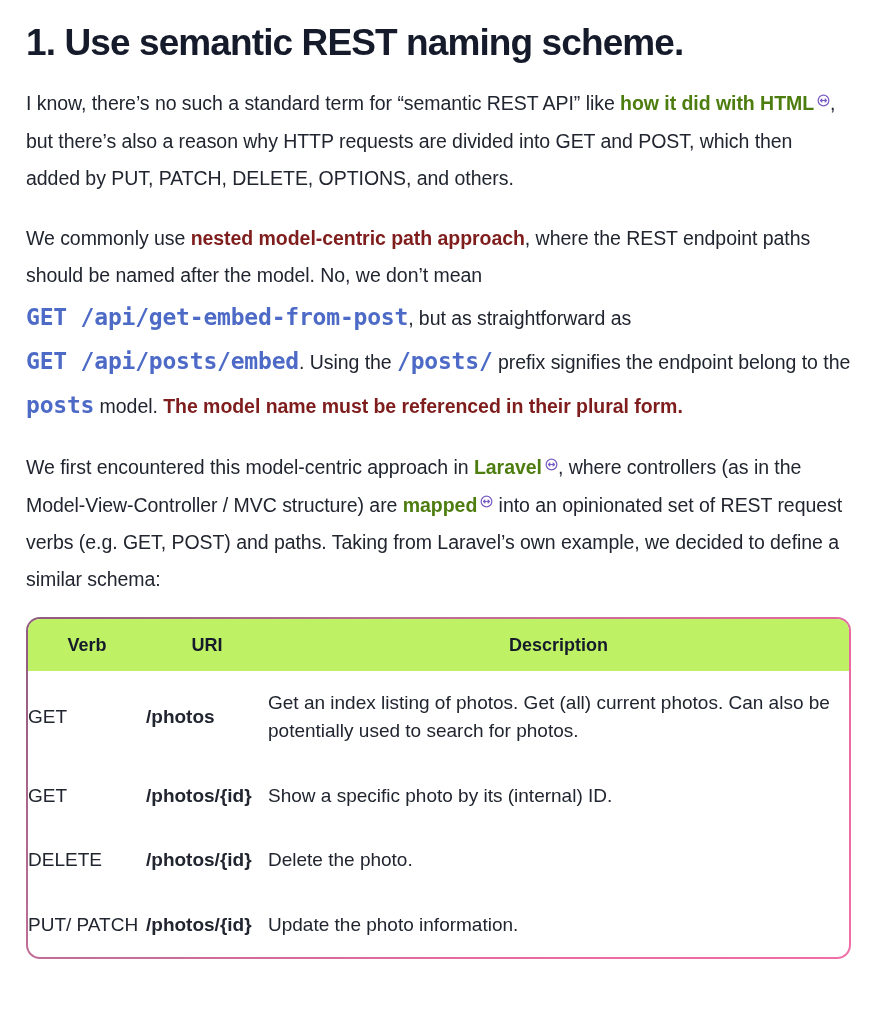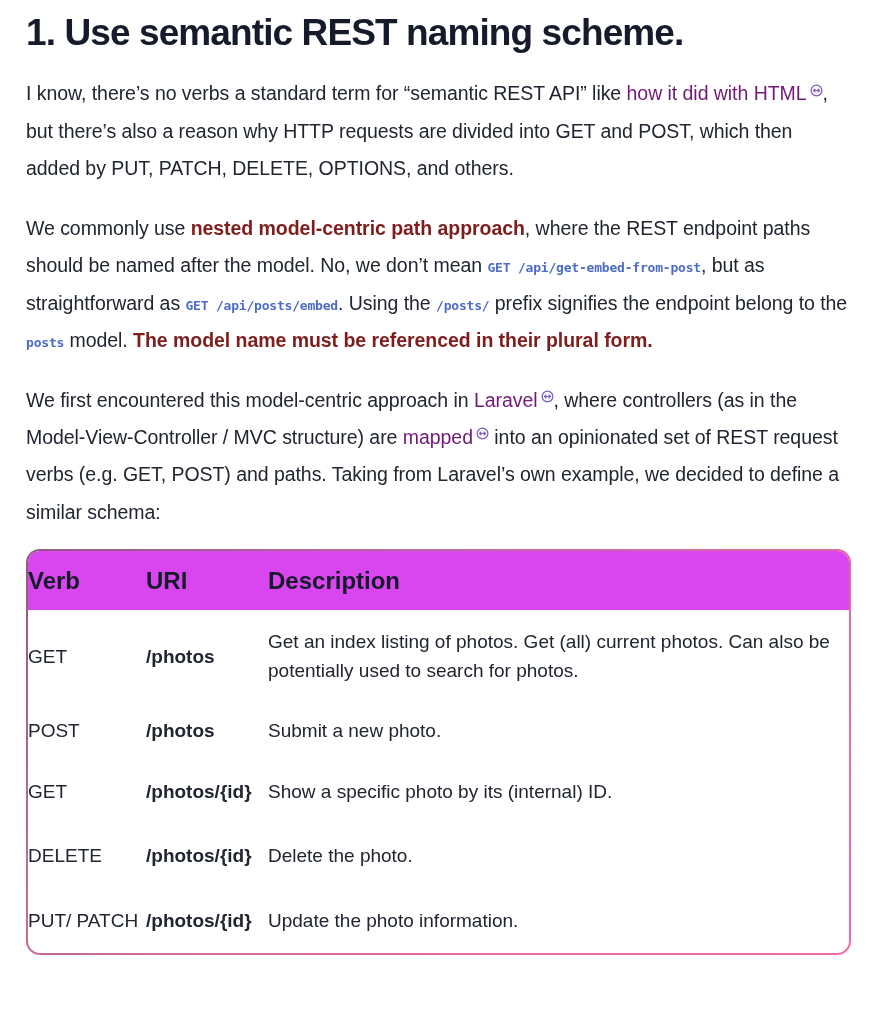--- a/index.html
+++ b/index.html
@@ -13,21 +13,21 @@
     height: 1024px;
     overflow: hidden;
     font-family: "Liberation Sans", sans-serif;
     color: #1e2430;
     -webkit-font-smoothing: antialiased;
   }
 
   .page {
     box-sizing: border-box;
     width: 877px;
-    padding: 12px 26px 0 26px;
+    padding: 22px 26px 0 26px;
   }
 
   
   .article-title {
     font-size: 37px;
     line-height: 1.12;
     font-weight: 700;
     letter-spacing: -0.9px;
     color: #161b2b;
     margin: 0 0 22px 0;
@@ -38,22 +38,22 @@
     font-size: 19.5px;
     line-height: 1.92;
     color: #20252f;
     margin: 0 0 22px 0;
     letter-spacing: -0.05px;
   }
   .para:last-of-type { margin-bottom: 18px; }
 
   
   .ext-link {
-    color: #701a75;
-    font-weight: 400;
+    color: #4d7c0f;
+    font-weight: 700;
     text-decoration: none;
     white-space: nowrap;
   }
   .ext-link .link-glyph {
     display: inline-block;
     vertical-align: 0.18em;
     margin-left: 3px;
     width: 13px;
     height: 13px;
   }
@@ -63,21 +63,21 @@
   .rose-strong {
     color: #7f1d1d;
     font-weight: 700;
   }
 
   
   code.api {
     font-family: "DejaVu Sans Mono", "Liberation Mono", monospace;
     color: #4d6bc6;
     font-weight: 700;
-    font-size: 13px;
+    font-size: 23px;
     letter-spacing: -0.2px;
     white-space: nowrap;
   }
   
   .rest-table-outer {
     border-radius: 14px;
     padding: 2px;
     background: linear-gradient(140deg, #8f5a7e 0%, #bb6d96 30%, #e8699f 70%, #f06ea8 100%);
   }
   .rest-table-inner {
@@ -85,26 +85,26 @@
     overflow: hidden;
     background: #ffffff;
   }
 
   table.rest-table {
     width: 100%;
     border-collapse: collapse;
     table-layout: fixed;
   }
   table.rest-table thead th {
-    background: #d946ef;
+    background: #bef264;
     color: #161b2b;
-    font-size: 24px;
+    font-size: 18px;
     font-weight: 700;
     padding: 16px 0 15px 0;
-    text-align: left;
+    text-align: center;
   }
   th.col-verb  { width: 118px; }
   th.col-uri   { width: 122px; }
   th.col-desc  { width: auto; }
 
   table.rest-table tbody td {
     font-size: 19px;
     line-height: 1.5;
     color: #20252f;
     vertical-align: middle;
@@ -129,21 +129,21 @@
   tbody tr.r-tall td { padding: 18px 0; }
 </style>
 </head>
 <body>
 
 <div class="page">
 
   <h1 class="article-title">1. Use semantic REST naming scheme.</h1>
 
   <p class="para">
-    <span>I know, there’s no verbs a standard term for “semantic REST API” like </span><a class="ext-link" href="#"><span>how it did with HTML</span><span class="link-glyph"><svg viewBox="0 0 16 16" width="13" height="13" aria-hidden="true">
+    <span>I know, there’s no such a standard term for “semantic REST API” like </span><a class="ext-link" href="#"><span>how it did with HTML</span><span class="link-glyph"><svg viewBox="0 0 16 16" width="13" height="13" aria-hidden="true">
            <circle cx="8" cy="8" r="6.6" fill="none" stroke="#7a5dc2" stroke-width="1.5"></circle>
            <path d="M4.2 8h7.6M6.2 6.2L4.3 8l1.9 1.8M9.8 6.2L11.7 8l-1.9 1.8" fill="none" stroke="#7a5dc2" stroke-width="1.4" stroke-linecap="round" stroke-linejoin="round"></path>
          </svg></span></a><span>, but there’s also a reason why HTTP requests are divided into GET and POST, which then added by PUT, PATCH, DELETE, OPTIONS, and others.</span>
   </p>
 
   <p class="para">
     <span>We commonly use </span><span class="rose-strong">nested model-centric path approach</span><span>, where the REST endpoint paths should be named after the model. No, we don’t mean </span><code class="api">GET /api/get-embed-from-post</code><span>, but as straightforward as </span><code class="api">GET /api/posts/embed</code><span>. Using the </span><code class="api">/posts/</code><span> prefix signifies the endpoint belong to the </span><code class="api">posts</code><span> model. </span><span class="rose-strong">The model name must be referenced in their plural form.</span>
   </p>
 
   <p class="para">
@@ -165,25 +165,20 @@
             <th class="col-uri">URI</th>
             <th class="col-desc">Description</th>
           </tr>
         </thead>
         <tbody>
           <tr class="r-tall">
             <td class="cell-verb">GET</td>
             <td class="cell-uri">/photos</td>
             <td class="cell-desc">Get an index listing of photos. Get (all) current photos. Can also be potentially used to search for photos.</td>
           </tr>
-          <tr>
-            <td class="cell-verb">POST</td>
-            <td class="cell-uri">/photos</td>
-            <td class="cell-desc">Submit a new photo.</td>
-          </tr>
           <tr class="r-tall">
             <td class="cell-verb">GET</td>
             <td class="cell-uri">/photos/{id}</td>
             <td class="cell-desc">Show a specific photo by its (internal) ID.</td>
           </tr>
           <tr class="r-tall">
             <td class="cell-verb">DELETE</td>
             <td class="cell-uri">/photos/{id}</td>
             <td class="cell-desc">Delete the photo.</td>
           </tr>

